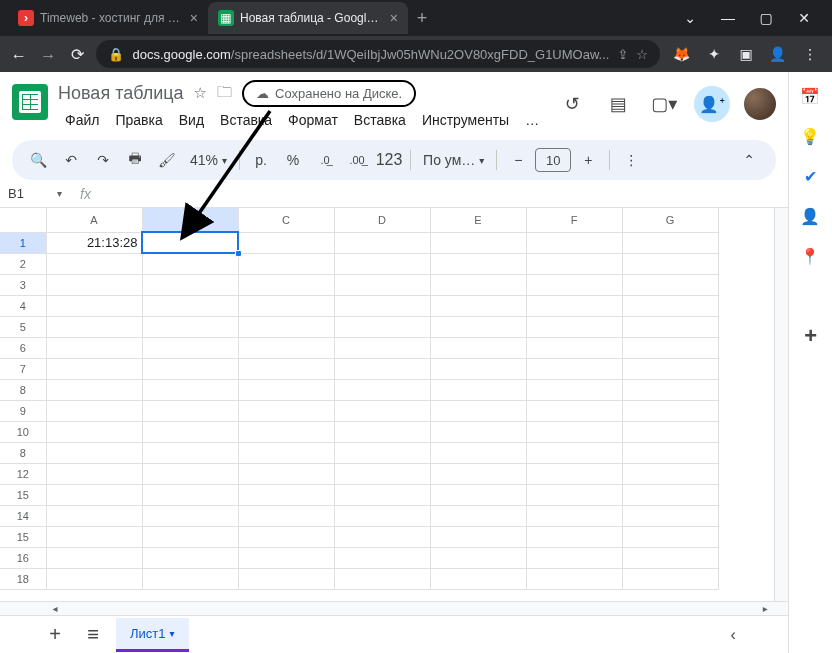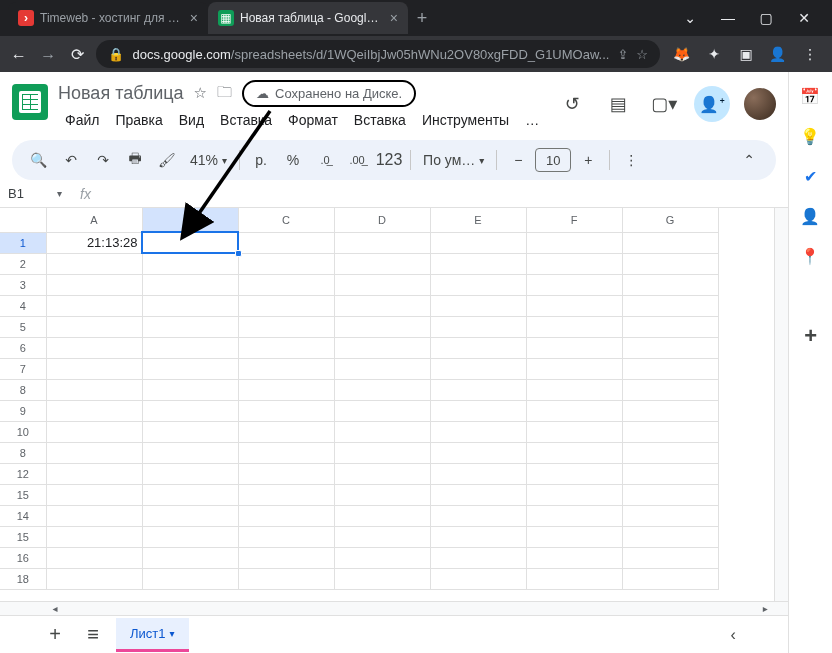--- a/index.html
+++ b/index.html
@@ -73,21 +73,21 @@
 td.cell.selected { outline: 2px solid #1a73e8; outline-offset: -1px; }
 .sel-handle { position: absolute; bottom: -4px; right: -4px; width: 7px; height: 7px; background: #1a73e8; border: 1px solid #fff; border-radius: 2px; }
 .vscroll-track { width: 14px; background: #f8f9fa; border-left: 1px solid #e0e0e0; }
 
 .hscroll-row { display: flex; height: 14px; border-top: 1px solid #e0e0e0; }
 .hscroll-arrow { width: 18px; display: flex; align-items: center; justify-content: center; font-size: 10px; color: #5f6368; cursor: pointer; background: #f8f9fa; }
 .hscroll-track { flex: 1; background: #f8f9fa; }
 
 .sheet-tabs { display: flex; align-items: center; height: 38px; border-top: 1px solid #e0e0e0; padding: 0 40px; gap: 8px; }
 .sheet-add, .sheet-all { width: 30px; height: 30px; display: flex; align-items: center; justify-content: center; font-size: 20px; color: #444746; cursor: pointer; border-radius: 4px; }
-.sheet-tab { padding: 0 14px; height: 34px; display: flex; align-items: center; gap: 4px; font-size: 13px; color: #0b57d0; font-weight: 500; border-bottom: 3px solid #ec4899; background: #e8f0fe; cursor: pointer; }
+.sheet-tab { padding: 0 14px; height: 34px; display: flex; align-items: center; gap: 4px; font-size: 13px; color: #0b57d0; font-weight: 500; border-bottom: 3px solid #6d28d9; background: #e8f0fe; cursor: pointer; }
 .explore-btn { margin-left: auto; width: 30px; height: 30px; display: flex; align-items: center; justify-content: center; font-size: 16px; color: #444746; cursor: pointer; }
 
 .sidebar { width: 52px; border-left: 1px solid #e0e0e0; display: flex; flex-direction: column; align-items: center; padding-top: 14px; gap: 20px; }
 .side-icon { width: 20px; height: 20px; display: flex; align-items: center; justify-content: center; font-size: 16px; cursor: pointer; }
 .side-plus { margin-top: 40px; font-size: 22px; font-weight: bold; color: #444746; }
 
 
 .annotation { position: absolute; pointer-events: none; z-index: 100; }
 </style>
 </head>

